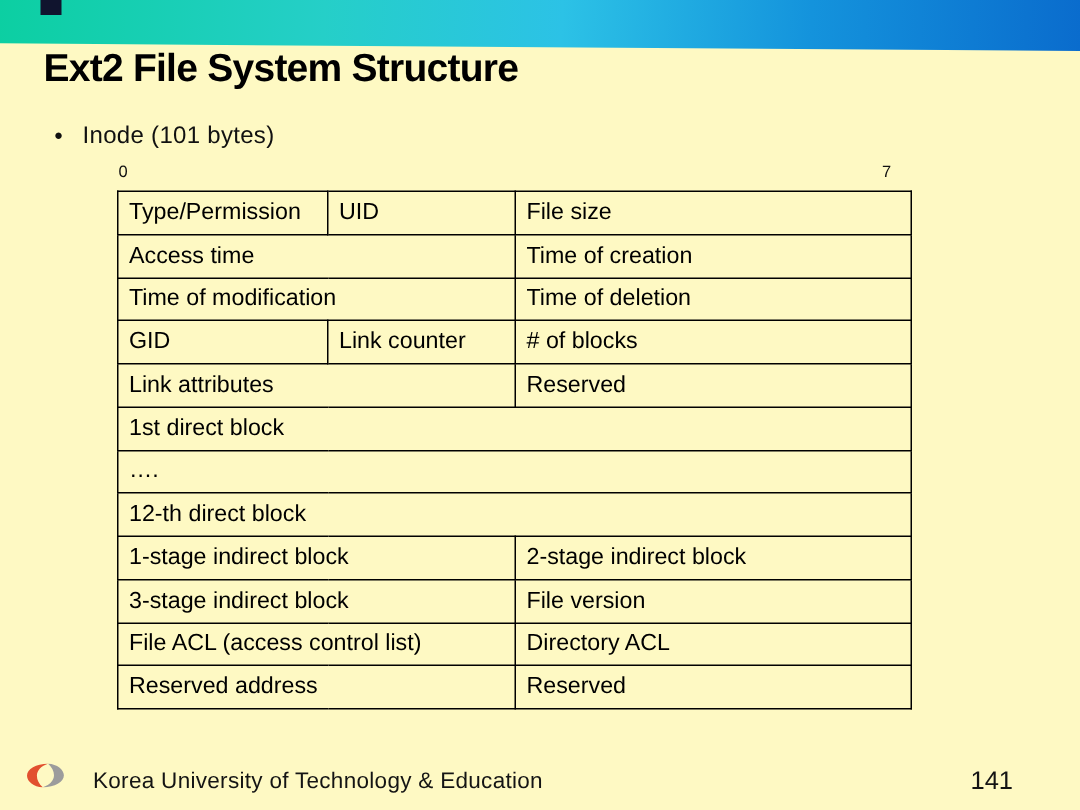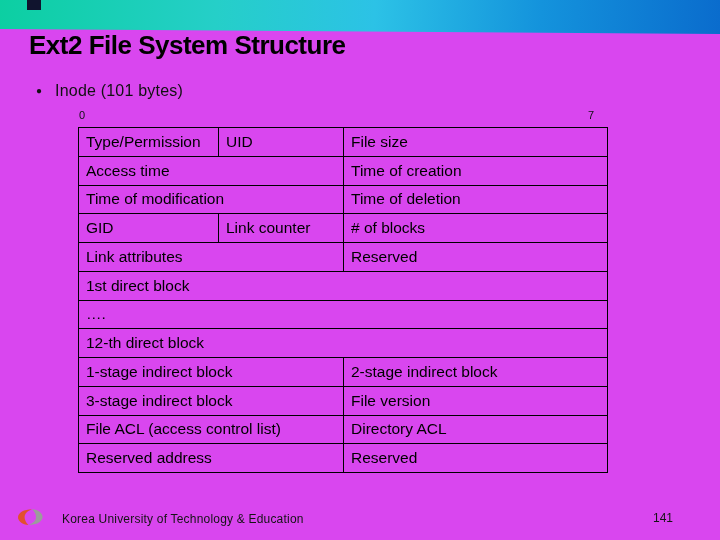--- a/index.html
+++ b/index.html
@@ -1,17 +1,17 @@
 <!DOCTYPE html>
 <html><head>
 <meta charset="utf-8">
 <style>
   html,body{margin:0;padding:0;}
   .slide{
-    position:relative; width:720px; height:540px; background:#d946ef;
+    position:relative; width:720px; height:540px; background:#fef9c3;
     overflow:hidden; font-family:"Liberation Sans", sans-serif;
   }
   .top-bar{
     position:absolute; left:0; top:0; width:720px; height:34px;
     background:linear-gradient(93deg,#0ccfa2 0%,#25cfc8 30%,#2cc2e6 52%,#1493dc 75%,#0a6ccd 100%);
     clip-path:polygon(0 0,100% 0,100% 100%,0 85%);
   }
   .accent-square{
     position:absolute; left:27px; top:0; width:14px; height:10px;
     background:#10142e;
@@ -39,25 +39,25 @@
   table.inode td{
     border:1px solid #000;
     font-family:Liberation Sans, sans-serif;
     font-size:15.5px; color:#000;
     padding:0 2px 0 7px; vertical-align:middle;
     overflow:hidden; white-space:nowrap;
   }
   .footer-logo{ position:absolute; left:16px; top:507px; }
   .footer-text{
     position:absolute; left:62px; top:512px;
-    font-size:12px; color:#141414; letter-spacing:0.2px; white-space:nowrap;
+    font-size:15px; color:#141414; letter-spacing:0.2px; white-space:nowrap;
   }
   .page-number{
     position:absolute; left:647px; top:511px; width:26px;
-    font-size:12px; color:#141414; text-align:right;
+    font-size:17px; color:#141414; text-align:right;
   }
 </style>
 </head>
 <body>
 
 <div class="slide">
 
   <div class="top-bar">
     <div class="accent-square"></div>
   </div>

